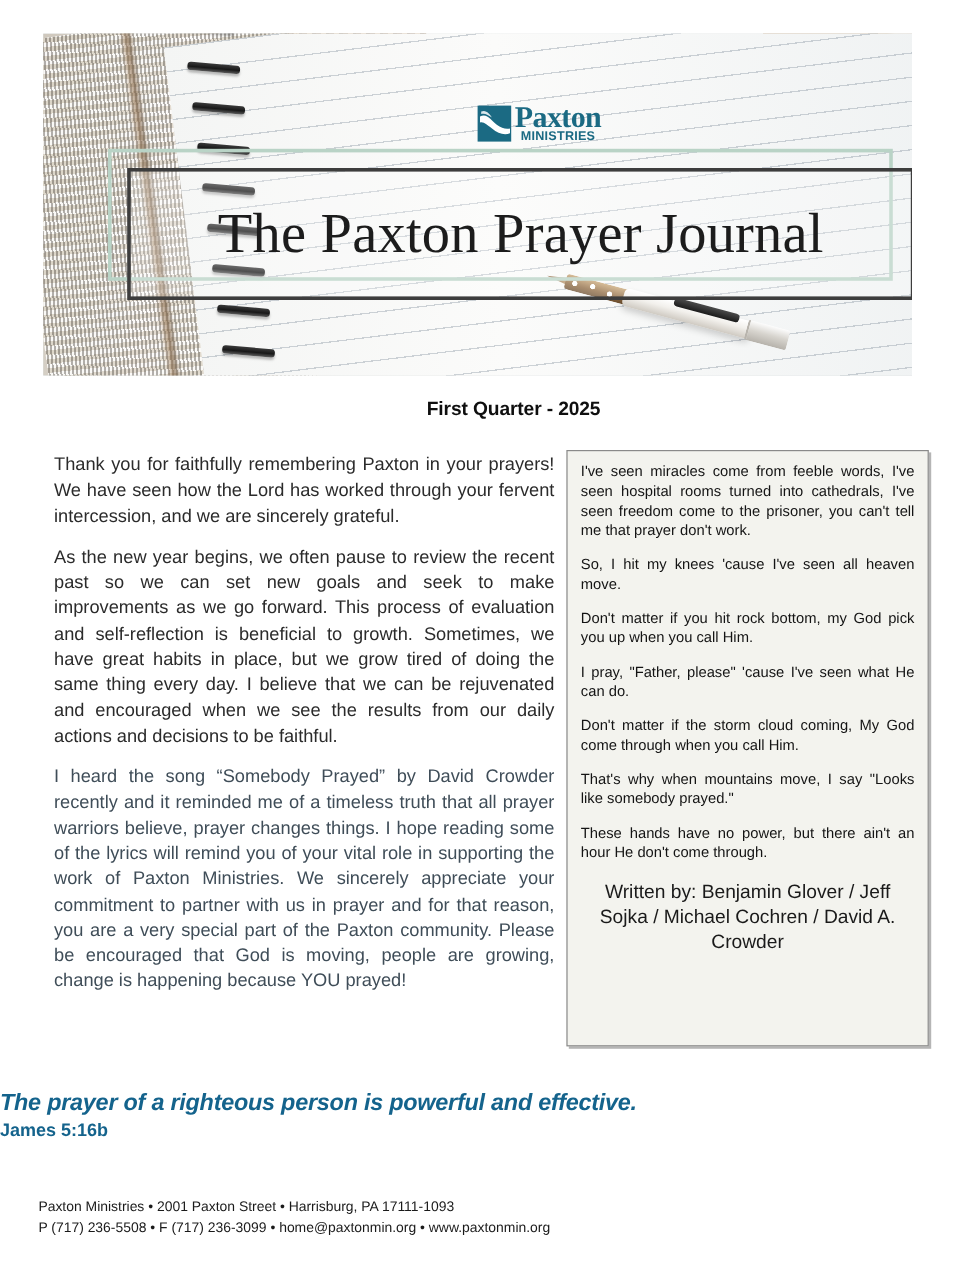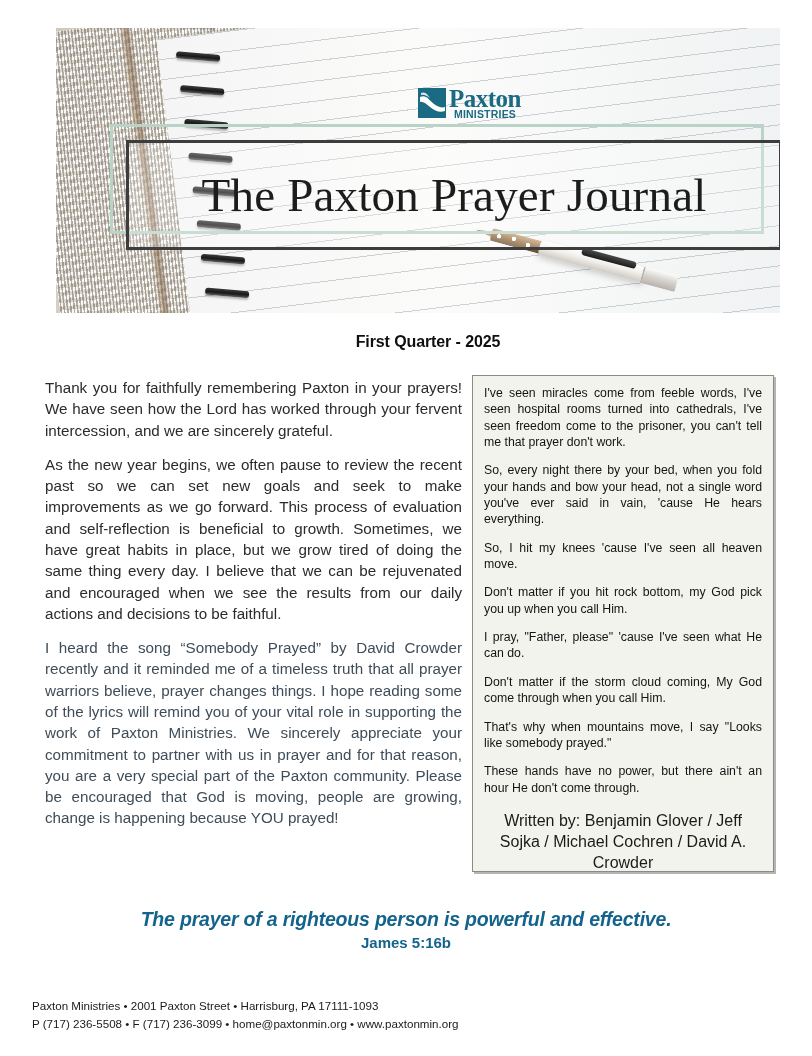--- a/index.html
+++ b/index.html
@@ -12,21 +12,21 @@
     height: 1056px;
     font-family: "Liberation Sans", sans-serif;
     color: #231f20;
     position: relative;
     overflow: hidden;
   }
 
   
   .hero {
     position: absolute;
-    left: 56px;
+    left: 36px;
     top: 28px;
     width: 724px;
     height: 285px;
     overflow: hidden;
     background: #d8dcdc;
   }
   .hero-photo {
     position: absolute;
     inset: 0;
     background:
@@ -282,21 +282,21 @@
     line-height: 1.32;
     text-align: center;
     color: #1a1a1a;
   }
 
   
   .scripture {
     position: absolute;
     left: 0; top: 908px;
     width: 812px;
-    text-align: center;
+    text-align: left;
     color: #14638c;
   }
   .scripture-verse {
     font-size: 19.5px;
     font-weight: bold;
     font-style: italic;
     letter-spacing: -0.2px;
   }
   .scripture-ref {
     font-size: 15px;
@@ -370,21 +370,20 @@
 <div class="issue">First Quarter - 2025</div>
 
 <div class="col-left">
   <p>Thank you for faithfully remembering Paxton in your prayers! We have seen how the Lord has worked through your fervent intercession, and we are sincerely grateful.</p>
   <p>As the new year begins, we often pause to review the recent past so we can set new goals and seek to make improvements as we go forward. This process of evaluation and self-reflection is beneficial to growth. Sometimes, we have great habits in place, but we grow tired of doing the same thing every day. I believe that we can be rejuvenated and encouraged when we see the results from our daily actions and decisions to be faithful.</p>
   <p class="tinted">I heard the song “Somebody Prayed” by David Crowder recently and it reminded me of a timeless truth that all prayer warriors believe, prayer changes things. I hope reading some of the lyrics will remind you of your vital role in supporting the work of Paxton Ministries. We sincerely appreciate your commitment to partner with us in prayer and for that reason, you are a very special part of the Paxton community. Please be encouraged that God is moving, people are growing, change is happening because YOU prayed!</p>
 </div>
 
 <div class="lyrics-box">
   <p class="verse">I've seen miracles come from feeble words, I've seen hospital rooms turned into cathedrals, I've seen freedom come to the prisoner, you can't tell me that prayer don't work.</p>
-  <p class="verse">So, every night there by your bed, when you fold your hands and bow your head, not a single word you've ever said in vain, 'cause He hears everything.</p>
   <p class="verse">So, I hit my knees 'cause I've seen all heaven move.</p>
   <p class="verse">Don't matter if you hit rock bottom, my God pick you up when you call Him.</p>
   <p class="verse">I pray, "Father, please" 'cause I've seen what He can do.</p>
   <p class="verse">Don't matter if the storm cloud coming, My God come through when you call Him.</p>
   <p class="verse">That's why when mountains move, I say "Looks like somebody prayed."</p>
   <p class="verse">These hands have no power, but there ain't an hour He don't come through.</p>
   <p class="lyrics-credit">Written by: Benjamin Glover / Jeff Sojka / Michael Cochren / David A. Crowder</p>
 </div>
 
 <div class="scripture">

